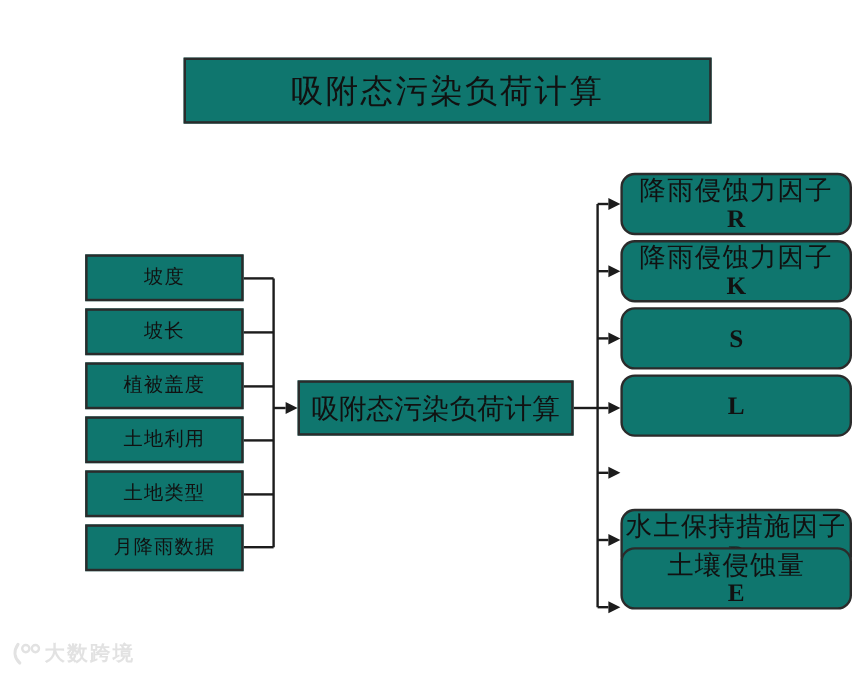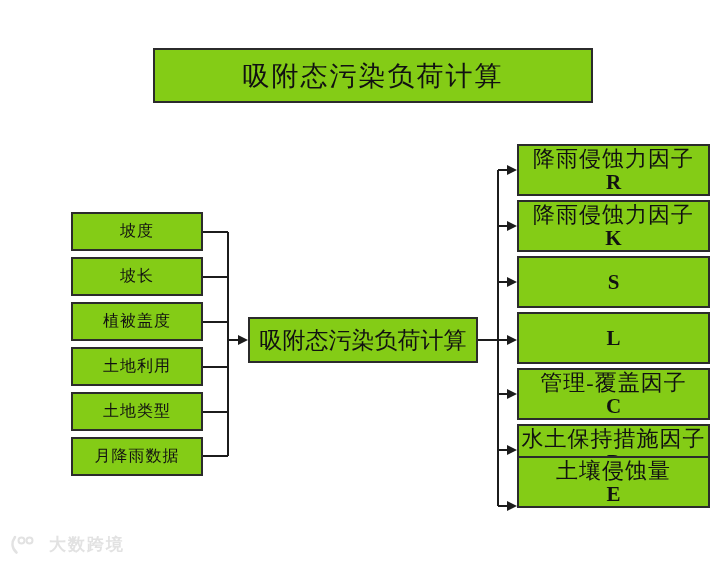--- a/index.html
+++ b/index.html
@@ -23,21 +23,21 @@
     fill: none;
   }
   .connectors polygon {
     fill: #1c1c1c;
     stroke: none;
   }
   .box {
     position: absolute;
     box-sizing: border-box;
     border: 2px solid #2b2b2b;
-    background: #84cc16;
+    background: #0f766e;
     display: flex;
     align-items: center;
     justify-content: center;
     text-align: center;
   }
   .title-box {
     left: 153px; top: 48px;
     width: 440px; height: 55px;
     font-size: 27px;
     letter-spacing: 2px;
@@ -53,32 +53,33 @@
     width: 230px; height: 46px;
     font-size: 23px;
   }
   .factor-box {
     left: 517px;
     width: 193px; height: 52px;
     flex-direction: column;
     font-size: 22px;
     line-height: 1.08;
     letter-spacing: 1px;
+    border-radius: 12px;
   }
   .factor-symbol {
     font-weight: bold;
     font-size: 21px;
     letter-spacing: 0;
   }
   .watermark {
     position: absolute;
     left: 8px; top: 533px;
     display: flex;
     align-items: center;
-    gap: 15px;
+    gap: 3px;
     color: #e2e2e2;
     font-family: "Liberation Sans", sans-serif;
     font-weight: bold;
     font-size: 17px;
     letter-spacing: 2px;
     user-select: none;
   }
   .watermark svg { display: block; }
 </style>
 </head>
@@ -154,24 +155,20 @@
   <div class="box factor-box" style="top:200px">
     <span>降雨侵蚀力因子</span>
     <span class="factor-symbol">K</span>
   </div>
   <div class="box factor-box" style="top:256px">
     <span class="factor-symbol">S</span>
   </div>
   <div class="box factor-box" style="top:312px">
     <span class="factor-symbol">L</span>
   </div>
-  <div class="box factor-box" style="top:368px">
-    <span>管理-覆盖因子</span>
-    <span class="factor-symbol">C</span>
-  </div>
   <div class="box factor-box" style="top:424px">
     <span>水土保持措施因子</span>
     <span class="factor-symbol">P</span>
   </div>
   <div class="box factor-box" style="top:456px">
     <span>土壤侵蚀量</span>
     <span class="factor-symbol">E</span>
   </div>
 
   <div class="watermark">

